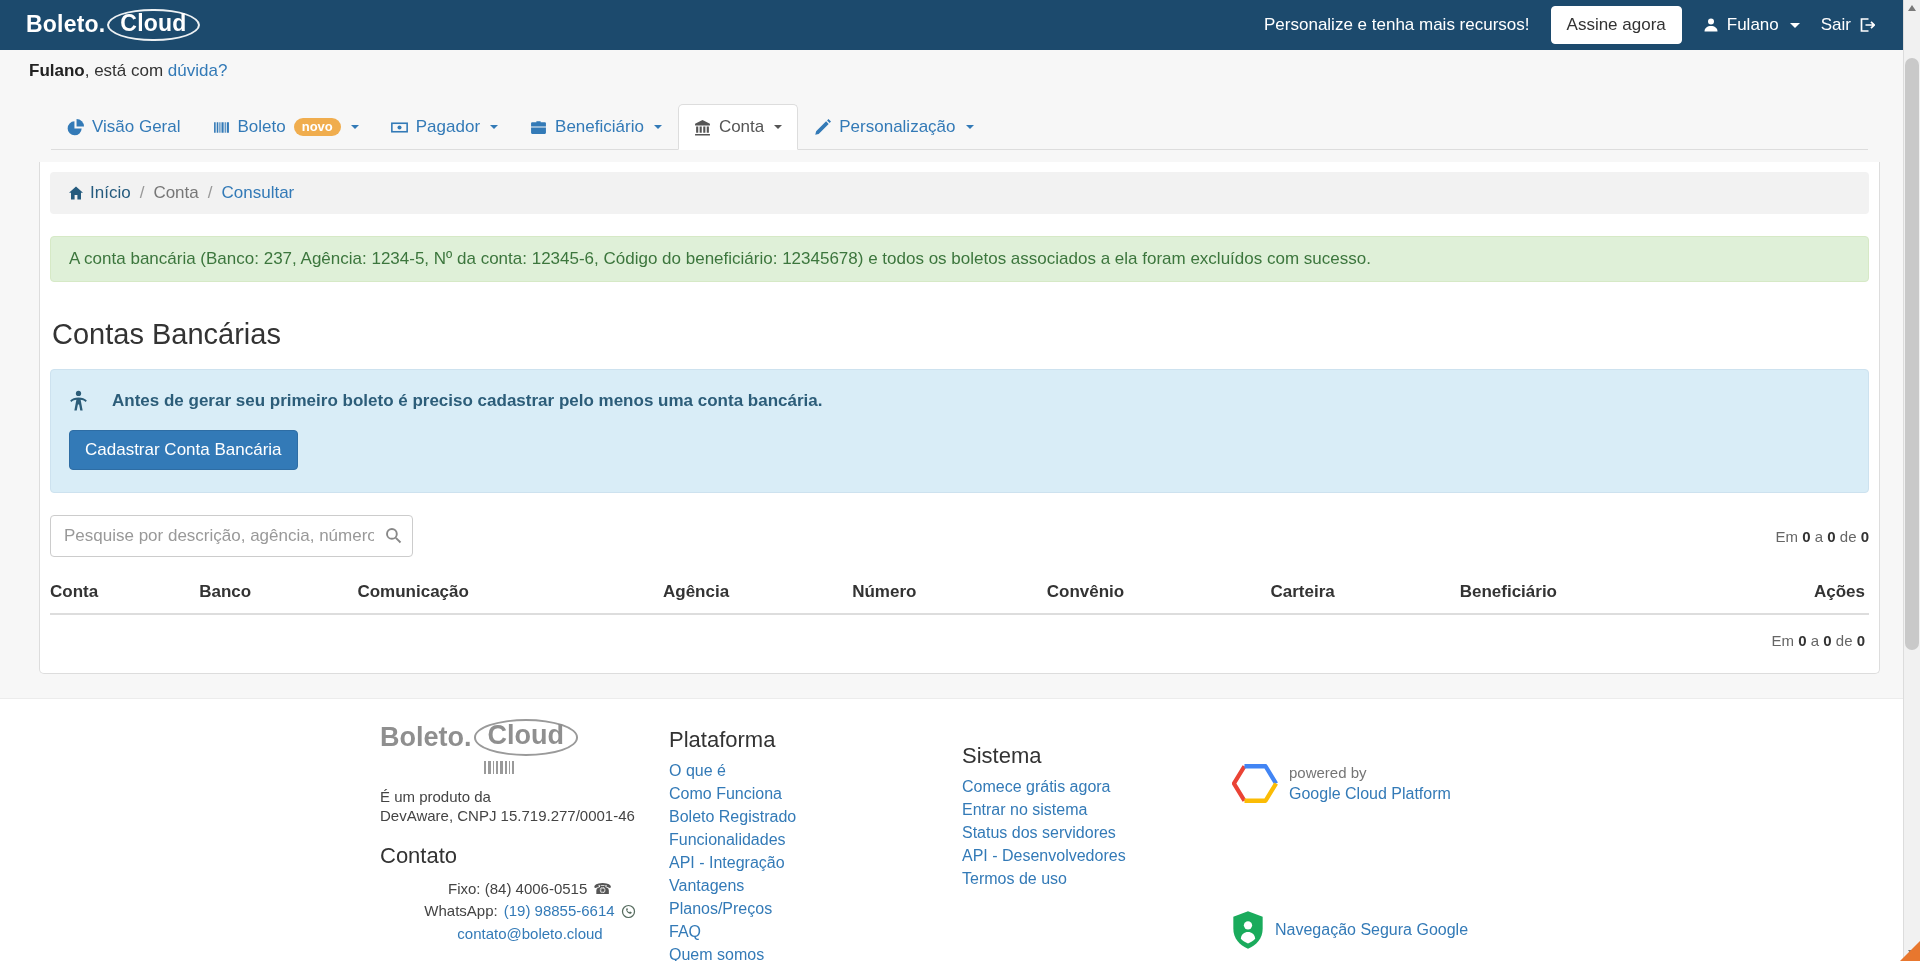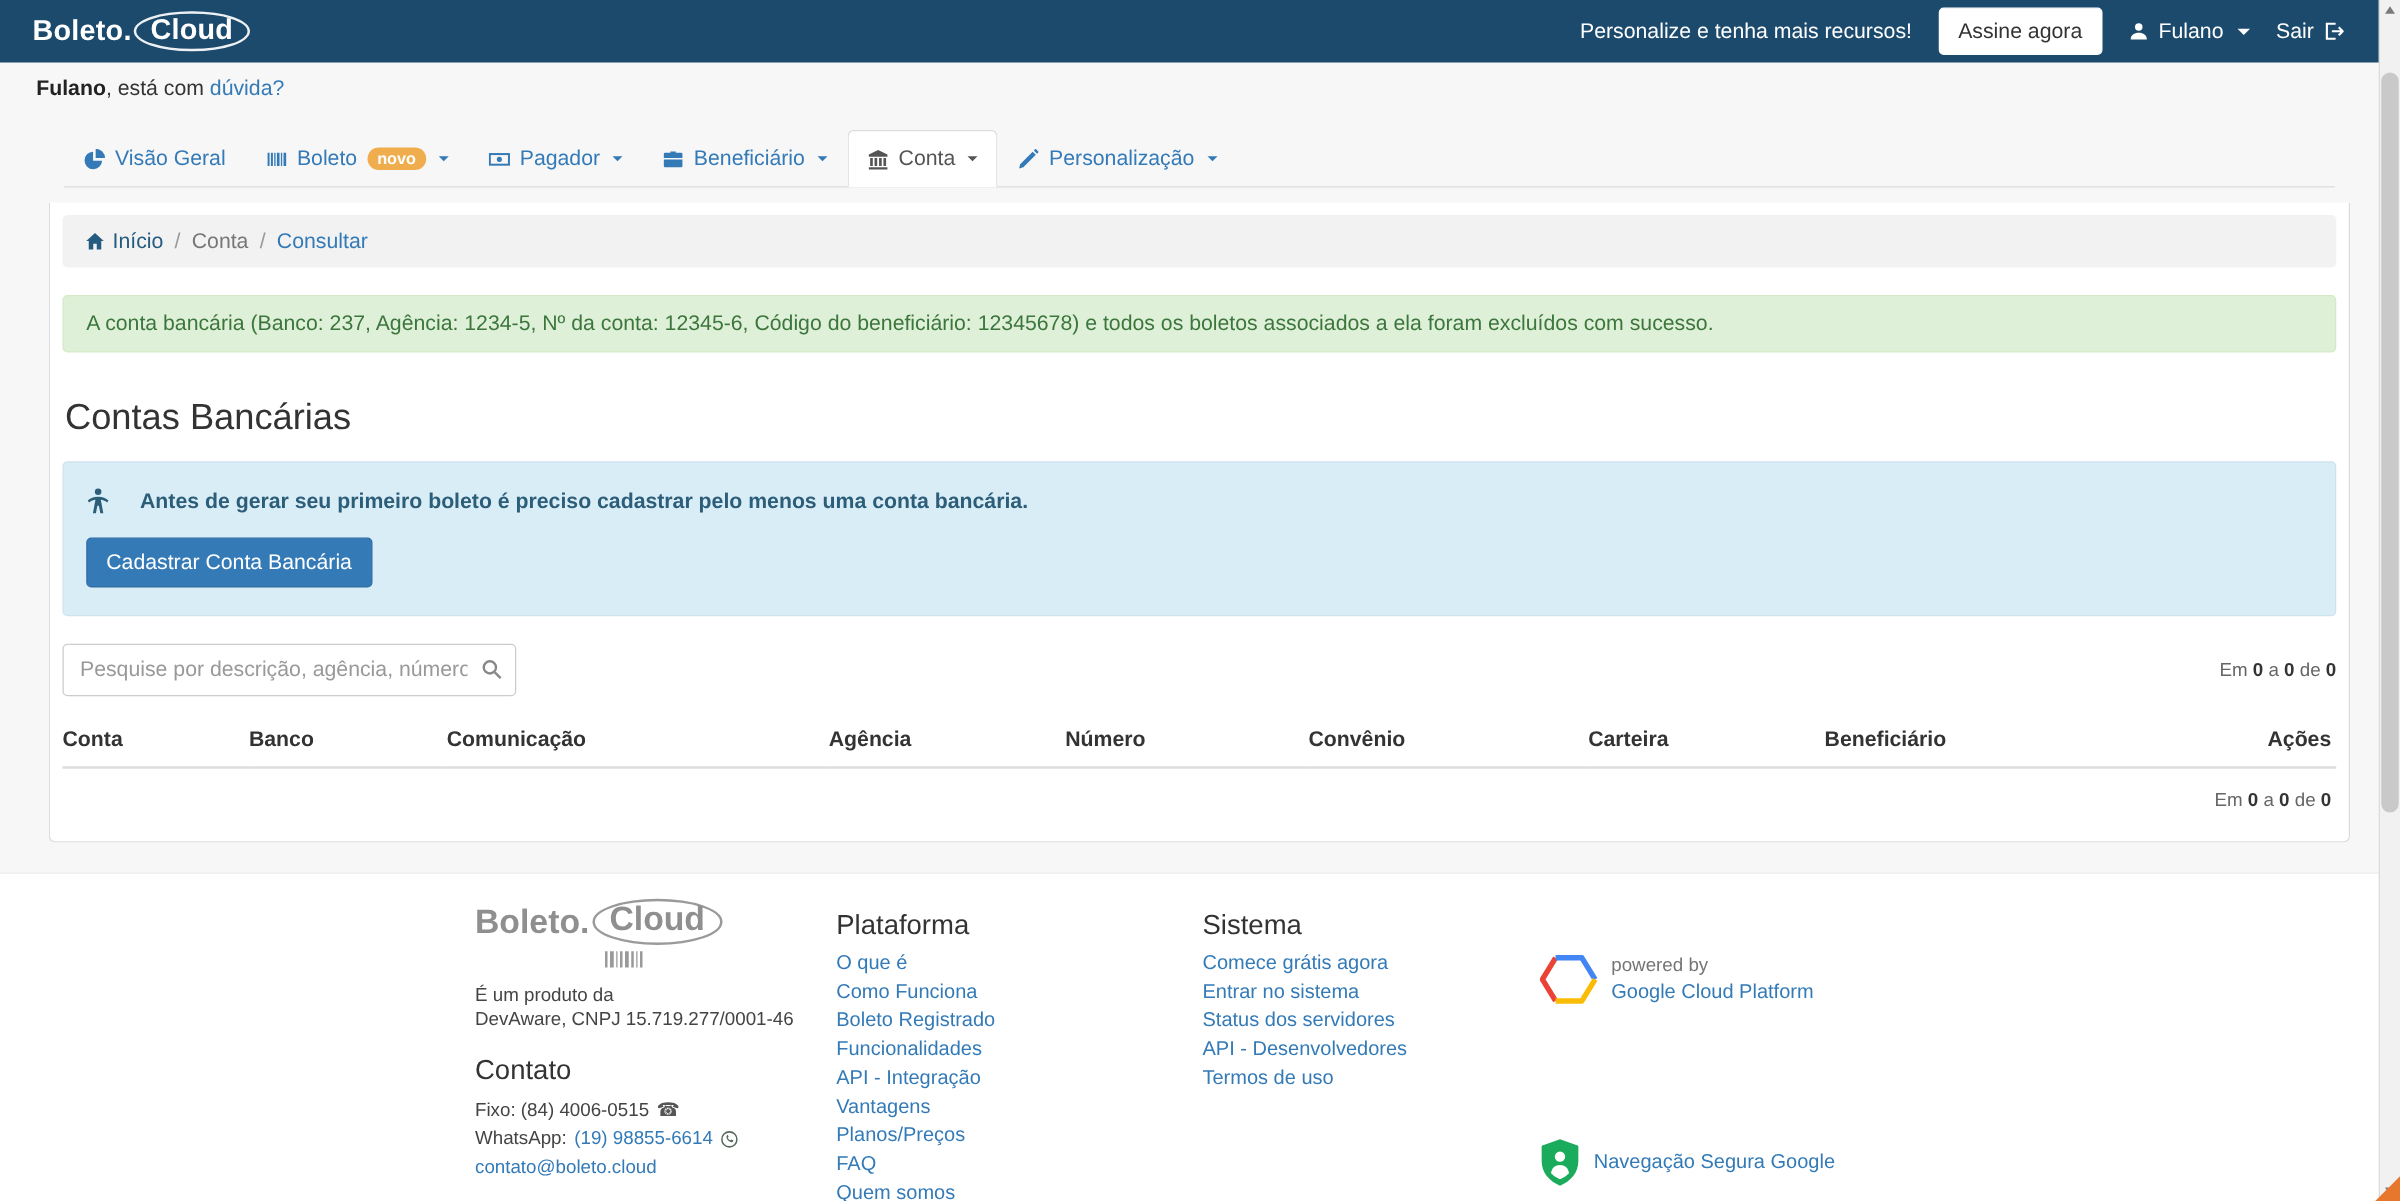--- a/index.html
+++ b/index.html
@@ -75,21 +75,21 @@
   .footer { flex: 1 1 auto; background: #fff; border-top: 1px solid #ececec; margin-top: 24px; position: relative; }
   .f-col { position: absolute; }
   .col-brand { left: 380px; top: 20px; width: 300px; }
   .f-logo { display: inline-flex; align-items: center; color: #8f8f8f; font-size: 27px; font-weight: bold; }
   .f-logo .cloud { border: 2px solid #9a9a9a; border-radius: 50%; padding: 0 12px 3px; margin-left: 2px; line-height: 1.1; }
   .f-barcode { display: flex; align-items: flex-end; gap: 2px; height: 13px; margin: 5px 0 0 104px; }
   .f-barcode i { display: block; background: #9a9a9a; height: 100%; }
   .f-barcode i.w1 { width: 2px; } .f-barcode i.w2 { width: 3px; } .f-barcode i.w3 { width: 1px; }
   .product { font-size: 15px; color: #444; margin-top: 13px; line-height: 1.3; }
   .f-heading { font-size: 22px; color: #333; font-weight: 500; margin: 17px 0 9px; }
-  .contact-line { font-size: 15px; color: #444; line-height: 1.5; display: flex; align-items: center; gap: 6px; }
+  .contact-line { font-size: 15px; color: #444; line-height: 1.5; display: flex; align-items: center; gap: 6px; justify-content: center; }
   .contact-line a, .f-link { color: #337ab7; text-decoration: none; cursor: pointer; }
   .phone-glyph { color: #555; font-size: 15px; }
   .wa-icon svg { width: 15px; height: 15px; display: block; color: #556b5e; }
   .col-platform { left: 669px; top: 28px; }
   .col-system { left: 962px; top: 28px; }
   .footer-links { list-style: none; margin: 4px 0 0; padding: 0; }
   .footer-links li { margin-bottom: 5px; }
   .footer-links a { color: #337ab7; font-size: 16px; text-decoration: none; cursor: pointer; }
   .col-google { left: 1232px; top: 64px; }
   .gcp-row, .safe-row { display: flex; align-items: center; gap: 11px; }
@@ -355,21 +355,21 @@
         <li><a>API - Integração</a></li>
         <li><a>Vantagens</a></li>
         <li><a>Planos/Preços</a></li>
         <li><a>FAQ</a></li>
         <li><a>Quem somos</a></li>
         <li><a>Contato</a></li>
       </ul>
     </div>
 
     <div class="f-col col-system">
-      <h4 class="f-heading" style="margin-top:0">Sistema</h4>
+      <h4 class="f-heading" style="margin-top:16px">Sistema</h4>
       <ul class="footer-links">
         <li><a>Comece grátis agora</a></li>
         <li><a>Entrar no sistema</a></li>
         <li><a>Status dos servidores</a></li>
         <li><a>API - Desenvolvedores</a></li>
         <li><a>Termos de uso</a></li>
       </ul>
     </div>
 
     <div class="f-col col-google">

